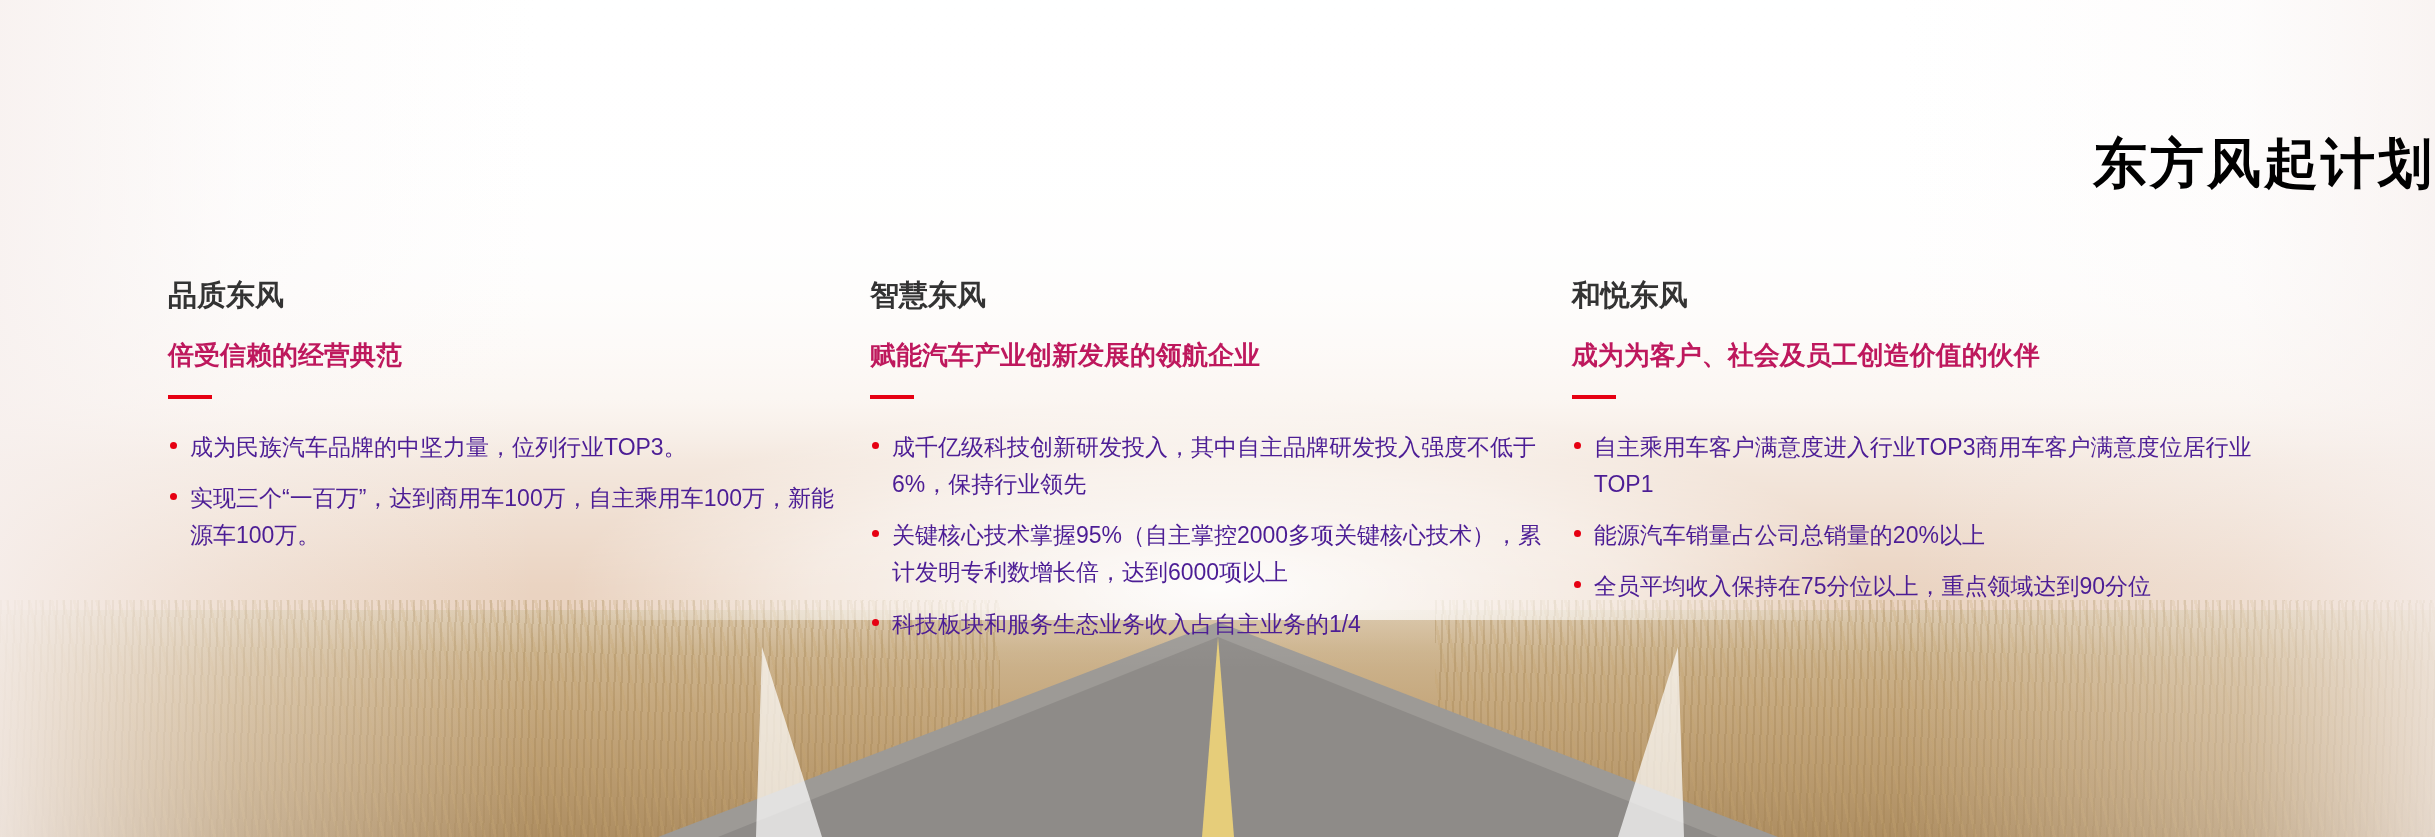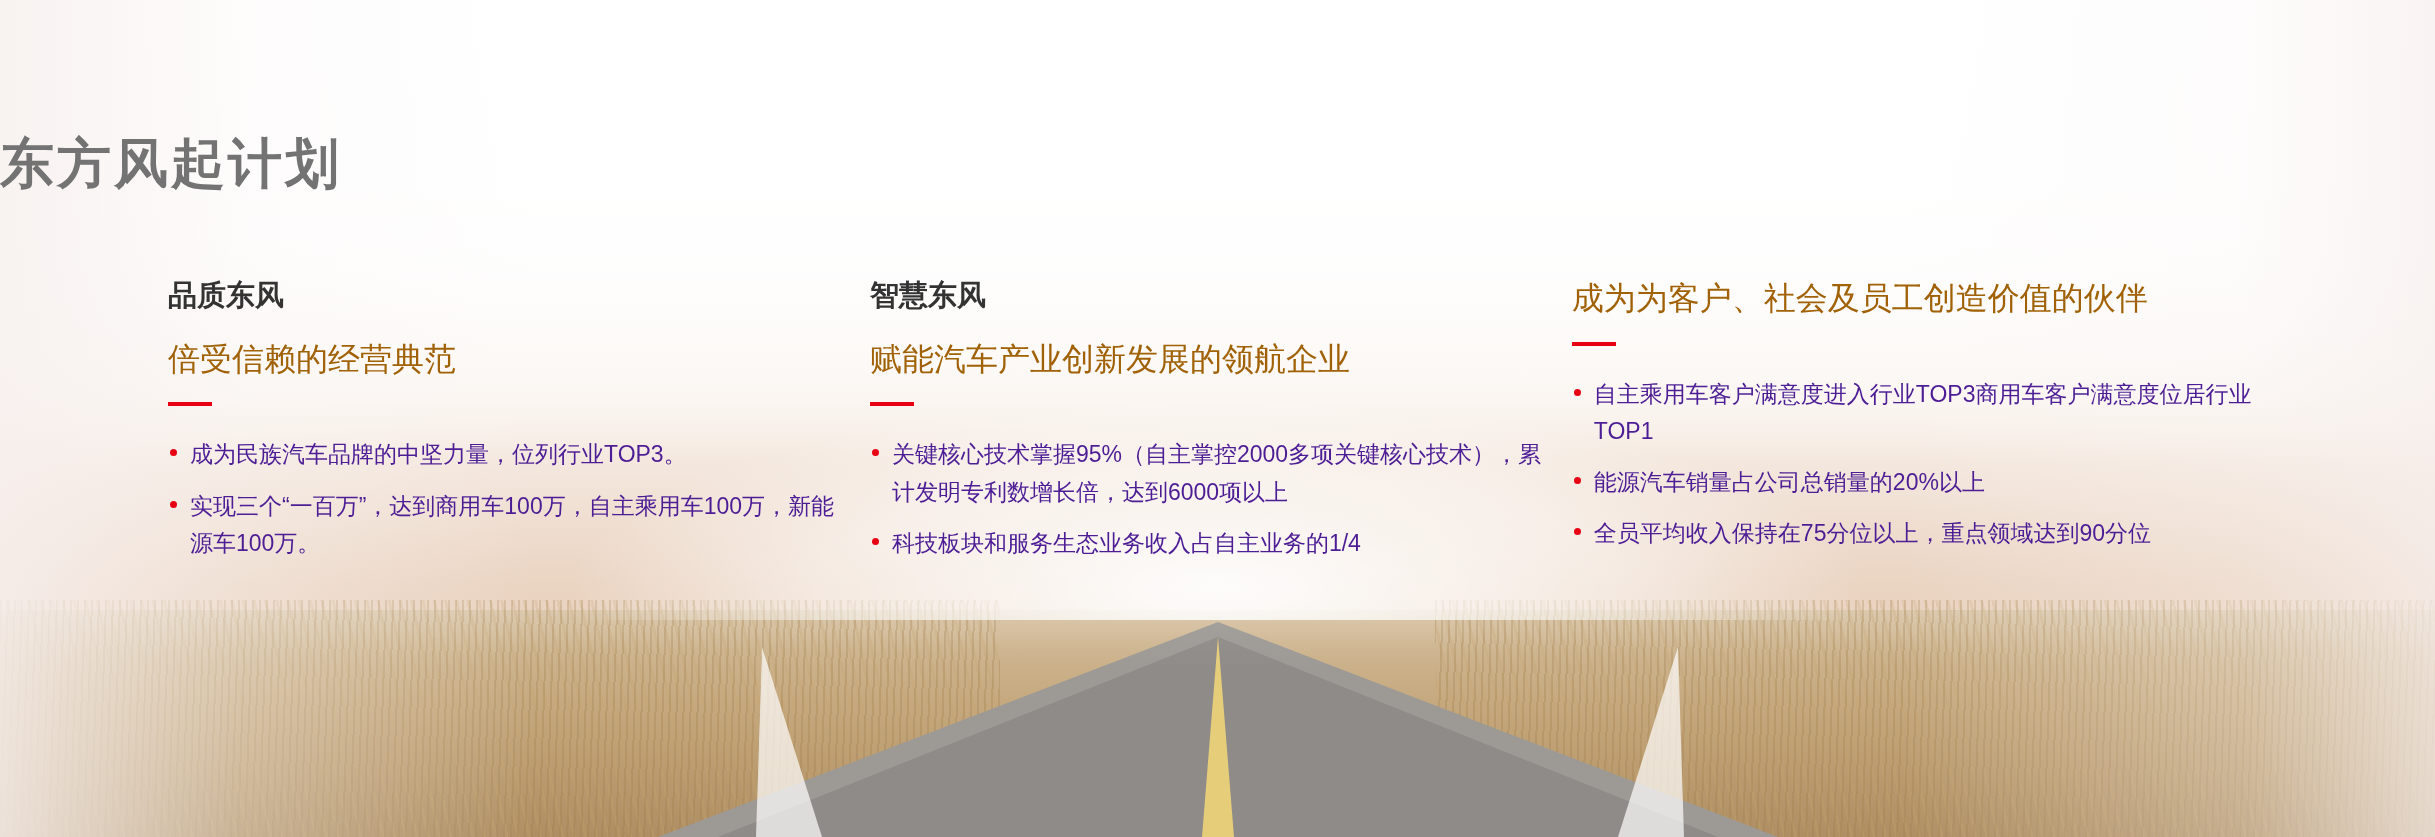--- a/index.html
+++ b/index.html
@@ -155,25 +155,25 @@
   .content {
     position: relative;
     z-index: 5;
   }
 
   .main-title {
     position: absolute;
     top: 128px;
     left: 0;
     right: 0;
-    text-align: left;
+    text-align: right;
     font-size: 54px;
     font-weight: bold;
     letter-spacing: 3px;
-    color: #737373;
+    color: #000000;
     font-family: "Liberation Sans", "DejaVu Sans", sans-serif;
   }
 
   .columns {
     position: absolute;
     top: 278px;
     left: 168px;
     width: 2120px;
     display: flex;
     gap: 0;
@@ -185,24 +185,25 @@
   .col:last-child { margin-right: 0; width: 730px; }
 
   .col-title {
     font-size: 29px;
     font-weight: bold;
     color: #333333;
     line-height: 1.2;
     margin-bottom: 26px;
   }
   .col-sub {
-    font-size: 32px;
-    color: #a16207;
+    font-size: 26px;
+    color: #be185d;
     line-height: 1.3;
     margin-bottom: 22px;
+    font-weight: bold;
   }
   .rule {
     width: 44px;
     height: 4px;
     background: #e60012;
     margin-bottom: 30px;
   }
   .bullets {
     list-style: none;
     margin: 0;
@@ -261,26 +262,28 @@
           <li>成为民族汽车品牌的中坚力量，位列行业TOP3。</li>
           <li>实现三个“一百万”，达到商用车100万，自主乘用车100万，新能源车100万。</li>
         </ul>
       </div>
 
       <div class="col">
         <div class="col-title">智慧东风</div>
         <div class="col-sub">赋能汽车产业创新发展的领航企业</div>
         <div class="rule"></div>
         <ul class="bullets">
+          <li>成千亿级科技创新研发投入，其中自主品牌研发投入强度不低于6%，保持行业领先</li>
           <li>关键核心技术掌握95%（自主掌控2000多项关键核心技术），累计发明专利数增长倍，达到6000项以上</li>
           <li>科技板块和服务生态业务收入占自主业务的1/4</li>
         </ul>
       </div>
 
       <div class="col">
+        <div class="col-title">和悦东风</div>
         <div class="col-sub">成为为客户、社会及员工创造价值的伙伴</div>
         <div class="rule"></div>
         <ul class="bullets">
           <li>自主乘用车客户满意度进入行业TOP3商用车客户满意度位居行业TOP1</li>
           <li>能源汽车销量占公司总销量的20%以上</li>
           <li>全员平均收入保持在75分位以上，重点领域达到90分位</li>
         </ul>
       </div>
 
     </div>

